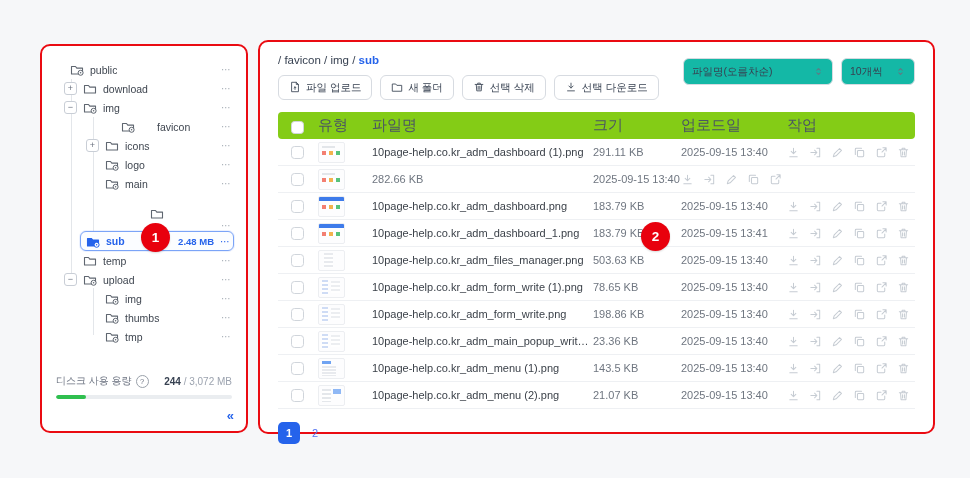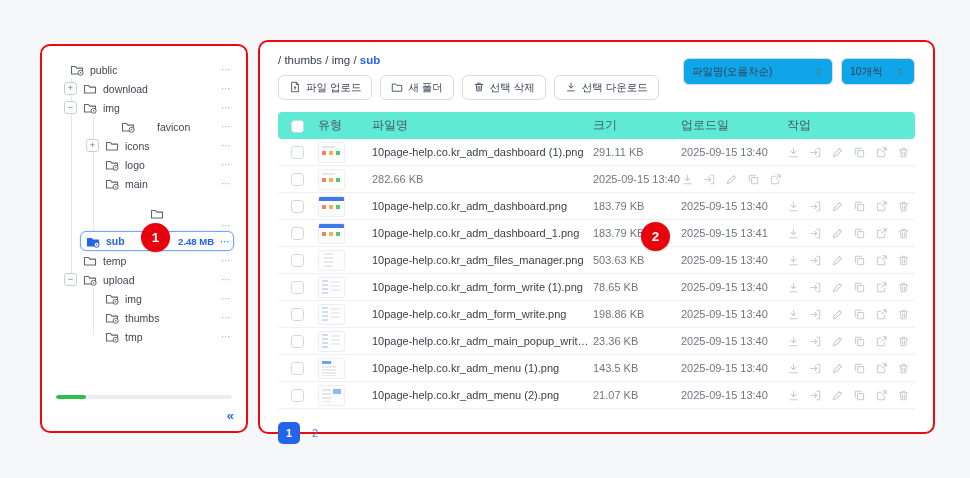--- a/index.html
+++ b/index.html
@@ -47,29 +47,29 @@
 
   
   .breadcrumb{font-size:11.5px;color:#374151}
   .breadcrumb .current{color:#2563eb;font-weight:bold}
   .toolbar{display:flex;gap:8px;margin-top:9px}
   .tbtn{display:inline-flex;align-items:center;gap:5px;height:25px;padding:0 10px;background:#fff;
     border:1px solid #d7dbe1;border-radius:6px;font-size:10.5px;color:#374151;cursor:pointer}
   .tbtn svg{color:#4b5563}
   .selects{position:absolute;top:16px;right:18px;display:flex;gap:8px}
   .sel{display:flex;align-items:center;justify-content:space-between;height:27px;box-sizing:border-box;
-    border:1px solid #d7dbe1;border-radius:6px;background:#0ea5e9;padding:6px 8px;font-size:10.5px;color:#374151;cursor:pointer}
+    border:1px solid #d7dbe1;border-radius:6px;background:#14b8a6;padding:6px 8px;font-size:10.5px;color:#374151;cursor:pointer}
   .sel.sort{width:150px}
   .sel.count{width:74px}
   .sel .chev{color:#6b7280;display:flex}
 
   
   .table{margin-top:12px}
   .trow,.thead{display:grid;grid-template-columns:40px 54px 1fr 88px 106px 128px;align-items:center}
-  .thead{height:27px;background:#5eead4;border-radius:4px;font-size:12px;color:#4b5563}
+  .thead{height:27px;background:#84cc16;border-radius:4px;font-size:15px;color:#4b5563}
   .trow{height:26px;border-bottom:1px solid #eef0f3;font-size:11px}
   .cell{white-space:nowrap;overflow:hidden;text-overflow:ellipsis}
   .c-check{padding-left:13px}
   .cb{display:inline-block;width:13px;height:13px;border:1.4px solid #d0d5db;border-radius:3.5px;background:#fff;box-sizing:border-box;cursor:pointer;vertical-align:middle}
   .c-name{color:#3b4149}
   .c-size,.c-date{color:#6f7680}
   .c-actions{display:flex;gap:9px;align-items:center;color:#c6ccd3}
   .aicon{display:inline-flex;cursor:pointer}
 
   
@@ -281,30 +281,36 @@
             <circle cx="10.6" cy="9.8" r="2.5" fill="#fff" stroke="#5f6670" stroke-width="1"></circle>
             <circle cx="10.6" cy="9.8" r="0.8" fill="#5f6670"></circle>
           </svg>
         </span>
         <span class="tlabel">tmp</span>
         <span class="tmenu">⋯</span>
       </div>
     </div>
 
   <div class="disk">
+    <div class="disk-row">
+      <span>
+        <span>디스크 사용 용량</span><span class="help">?</span>
+      </span>
+      <span class="disk-val"><b>244</b><span> / 3,072 MB</span></span>
+    </div>
     <div class="disk-bar">
       <div class="disk-fill" style="width: 17%;"></div>
     </div>
   </div>
   <div class="collapse">«</div>
 </div>
 
 <div class="panel main">
   <div class="breadcrumb">
-    <span>/ thumbs / img / </span><span class="current">sub</span>
+    <span>/ favicon / img / </span><span class="current">sub</span>
   </div>
 
   <div class="selects">
     <div class="sel sort">
       <span>파일명(오름차순)</span>
       <span class="chev">
         <svg viewBox="0 0 14 14" width="11" height="11">
             <g fill="none" stroke="currentColor" stroke-width="1.3" stroke-linecap="round" stroke-linejoin="round">
               <path d="M4.8 5.4L7 3.2l2.2 2.2M4.8 8.6L7 10.8l2.2-2.2"></path>
             </g>

